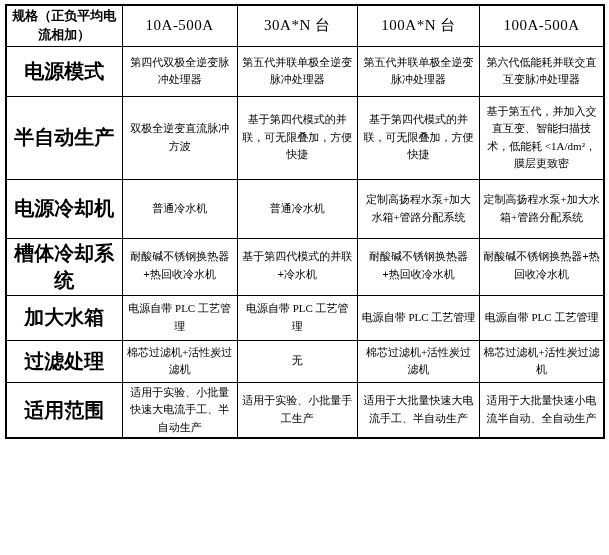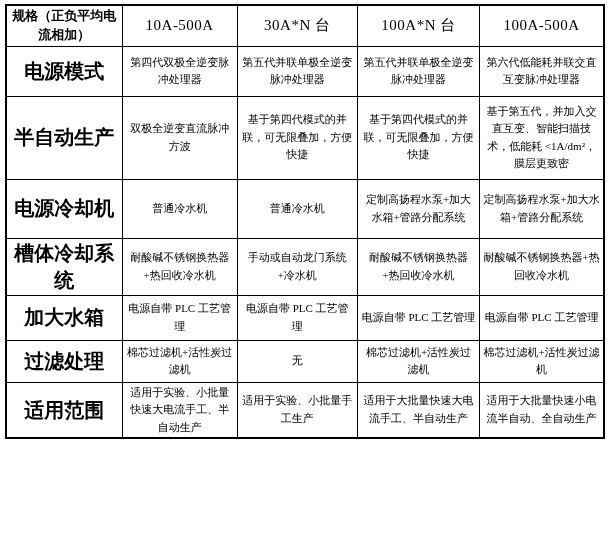--- a/index.html
+++ b/index.html
@@ -28,21 +28,21 @@
   .col-0 { width: 113px; }
   .col-1 { width: 112px; }
   .col-2 { width: 117px; }
   .col-3 { width: 119px; }
   .col-4 { width: 121px; }
 
   thead tr { height: 36px; margin-top: 16px; }
   tbody tr:nth-child(1)  { height: 50px; }
   tbody tr:nth-child(2)  { height: 83px; }
   tbody tr:nth-child(3)  { height: 59px; }
-  tbody tr:nth-child(4)  { height: 43px; }
+  tbody tr:nth-child(4)  { height: 43px; font-family: Liberation Mono, monospace; }
   tbody tr:nth-child(5)  { height: 45px; }
   tbody tr:nth-child(6)  { height: 42px; }
   tbody tr:nth-child(7)  { height: 36px; }
   tbody tr:nth-child(8)  { height: 44px; }
   tbody tr:nth-child(9)  { height: 38px; }
   tbody tr:nth-child(10) { height: 60px; }
 
   .spec-head {
     font-weight: bold;
     font-size: 13px;
@@ -101,21 +101,21 @@
     <tr>
       <th class="row-label">电源冷却机</th>
       <td class="cell">普通冷水机</td>
       <td class="cell">普通冷水机</td>
       <td class="cell">定制高扬程水泵+加大水箱+管路分配系统</td>
       <td class="cell">定制高扬程水泵+加大水箱+管路分配系统</td>
     </tr>
     <tr>
       <th class="row-label">槽体冷却系统</th>
       <td class="cell">耐酸碱不锈钢换热器+热回收冷水机</td>
-      <td class="cell">手动或自动龙门系统+冷水机</td>
+      <td class="cell">基于第四代模式的并联+冷水机</td>
       <td class="cell">耐酸碱不锈钢换热器+热回收冷水机</td>
       <td class="cell">耐酸碱不锈钢换热器+热回收冷水机</td>
     </tr>
     <tr>
       <th class="row-label">加大水箱</th>
       <td class="cell">电源自带 PLC 工艺管理</td>
       <td class="cell">电源自带 PLC 工艺管理</td>
       <td class="cell">电源自带 PLC 工艺管理</td>
       <td class="cell">电源自带 PLC 工艺管理</td>
     </tr>

